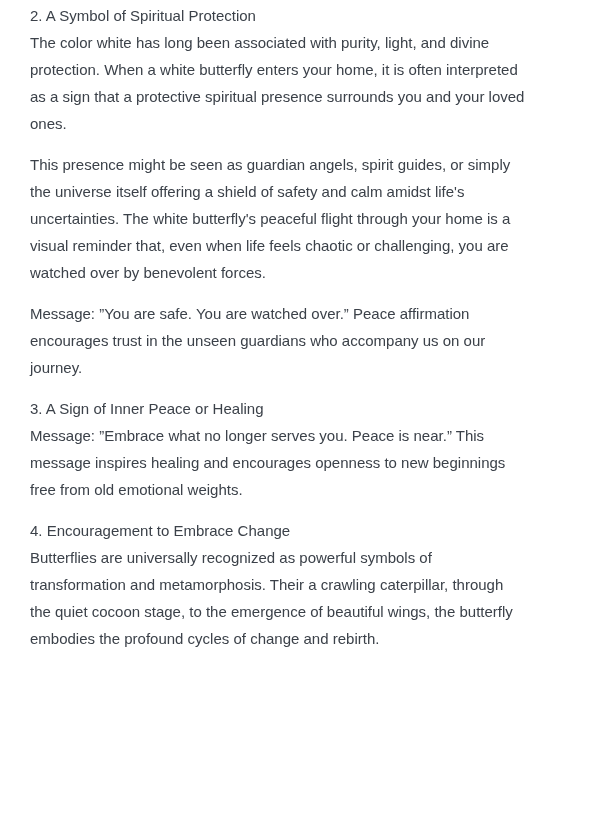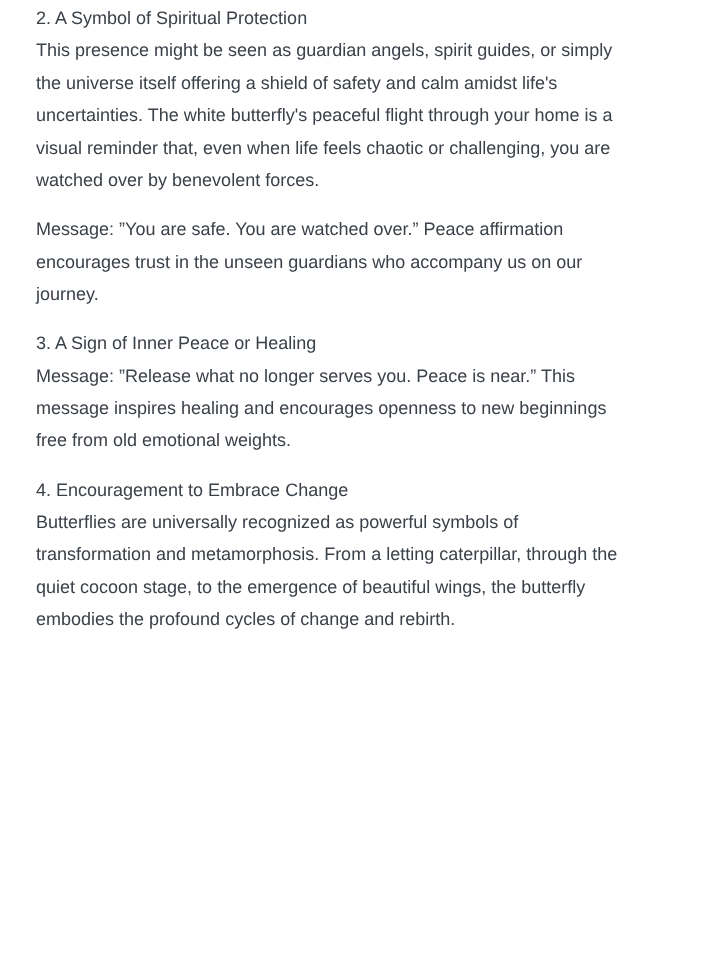--- a/index.html
+++ b/index.html
@@ -34,27 +34,28 @@
     max-width: 552px;
   }
 </style>
 </head>
 <body>
 
 <div class="article">
 
   <div class="section">
     <div class="section-heading">2. A Symbol of Spiritual Protection</div>
+    <p class="para">The color white has long been associated with purity, light, and divine protection. When a white butterfly enters your home, it is often interpreted as a sign that a protective spiritual presence surrounds you and your loved ones.</p>
     <p class="para">This presence might be seen as guardian angels, spirit guides, or simply the universe itself offering a shield of safety and calm amidst life's uncertainties. The white butterfly's peaceful flight through your home is a visual reminder that, even when life feels chaotic or challenging, you are watched over by benevolent forces.</p>
     <p class="para">Message: ”You are safe. You are watched over.” Peace affirmation encourages trust in the unseen guardians who accompany us on our journey.</p>
   </div>
 
   <div class="section">
     <div class="section-heading">3. A Sign of Inner Peace or Healing</div>
-    <p class="para">Message: ”Release what no longer serves you. Peace is near.” This message inspires healing and encourages openness to new beginnings free from old emotional weights.</p>
+    <p class="para">Message: ”Embrace what no longer serves you. Peace is near.” This message inspires healing and encourages openness to new beginnings free from old emotional weights.</p>
   </div>
 
   <div class="section">
     <div class="section-heading">4. Encouragement to Embrace Change</div>
-    <p class="para">Butterflies are universally recognized as powerful symbols of transformation and metamorphosis. From a letting caterpillar, through the quiet cocoon stage, to the emergence of beautiful wings, the butterfly embodies the profound cycles of change and rebirth.</p>
+    <p class="para">Butterflies are universally recognized as powerful symbols of transformation and metamorphosis. Their a crawling caterpillar, through the quiet cocoon stage, to the emergence of beautiful wings, the butterfly embodies the profound cycles of change and rebirth.</p>
   </div>
 
 </div>
 
 </body></html>

